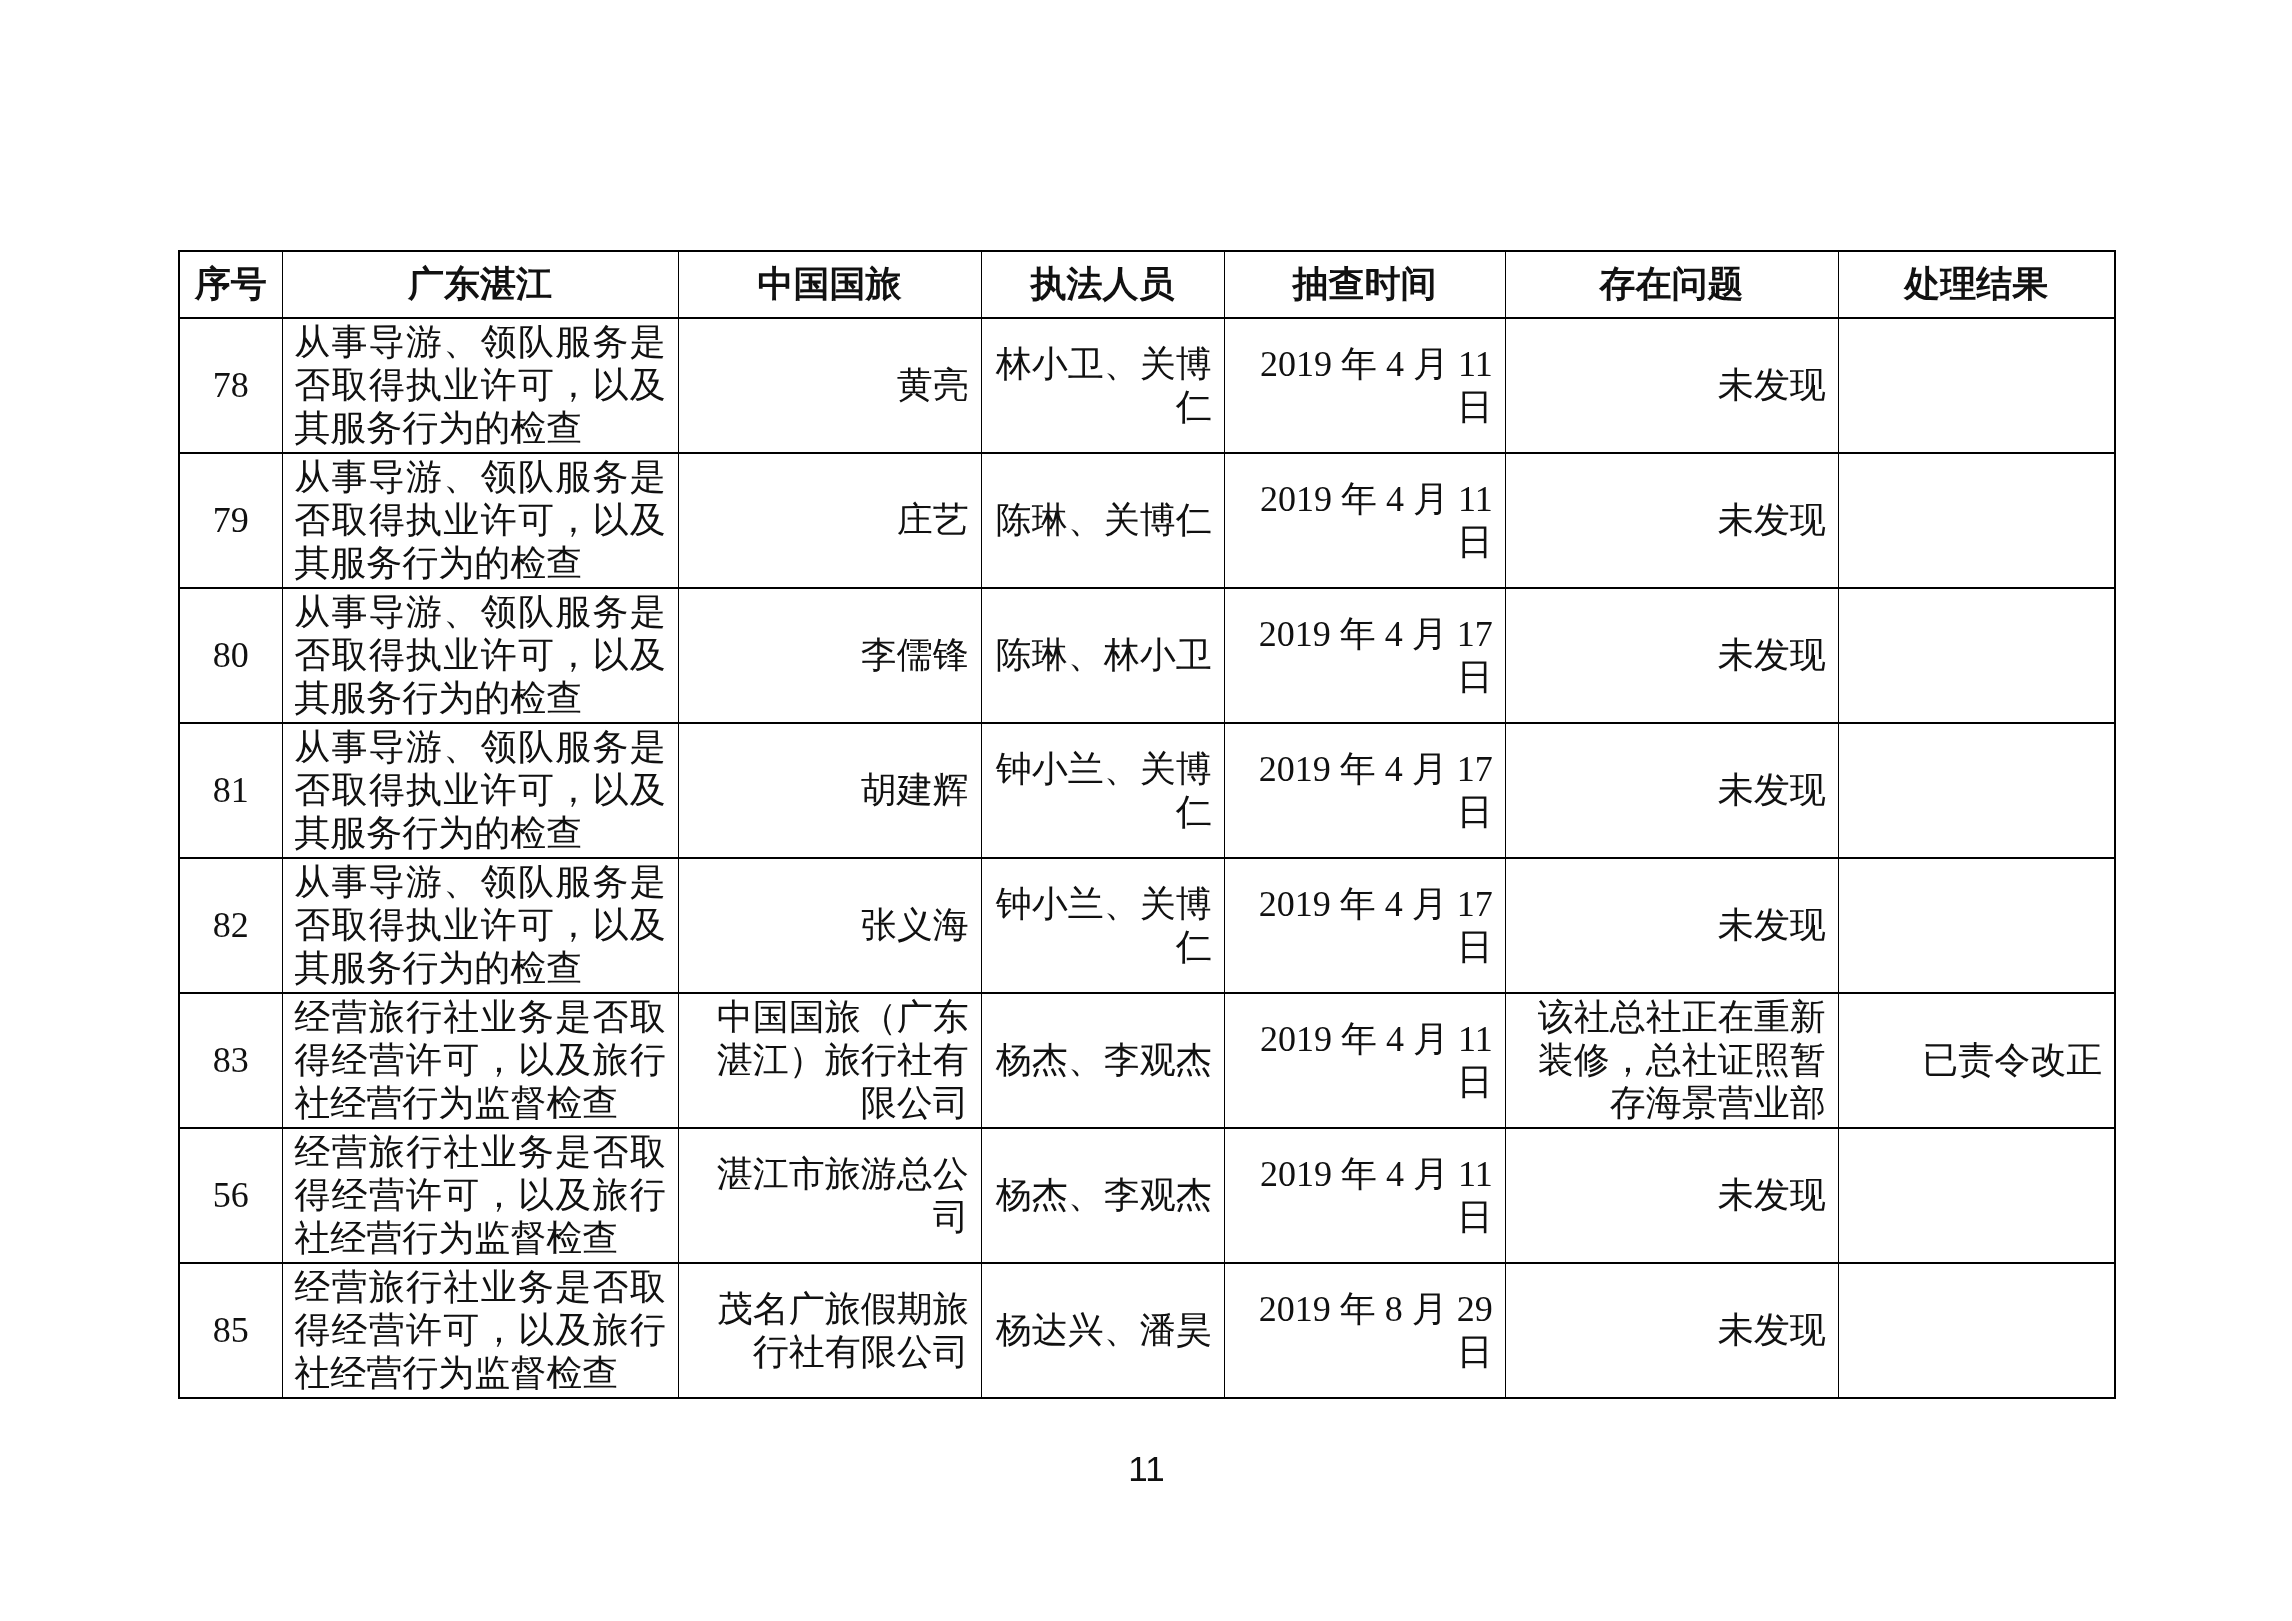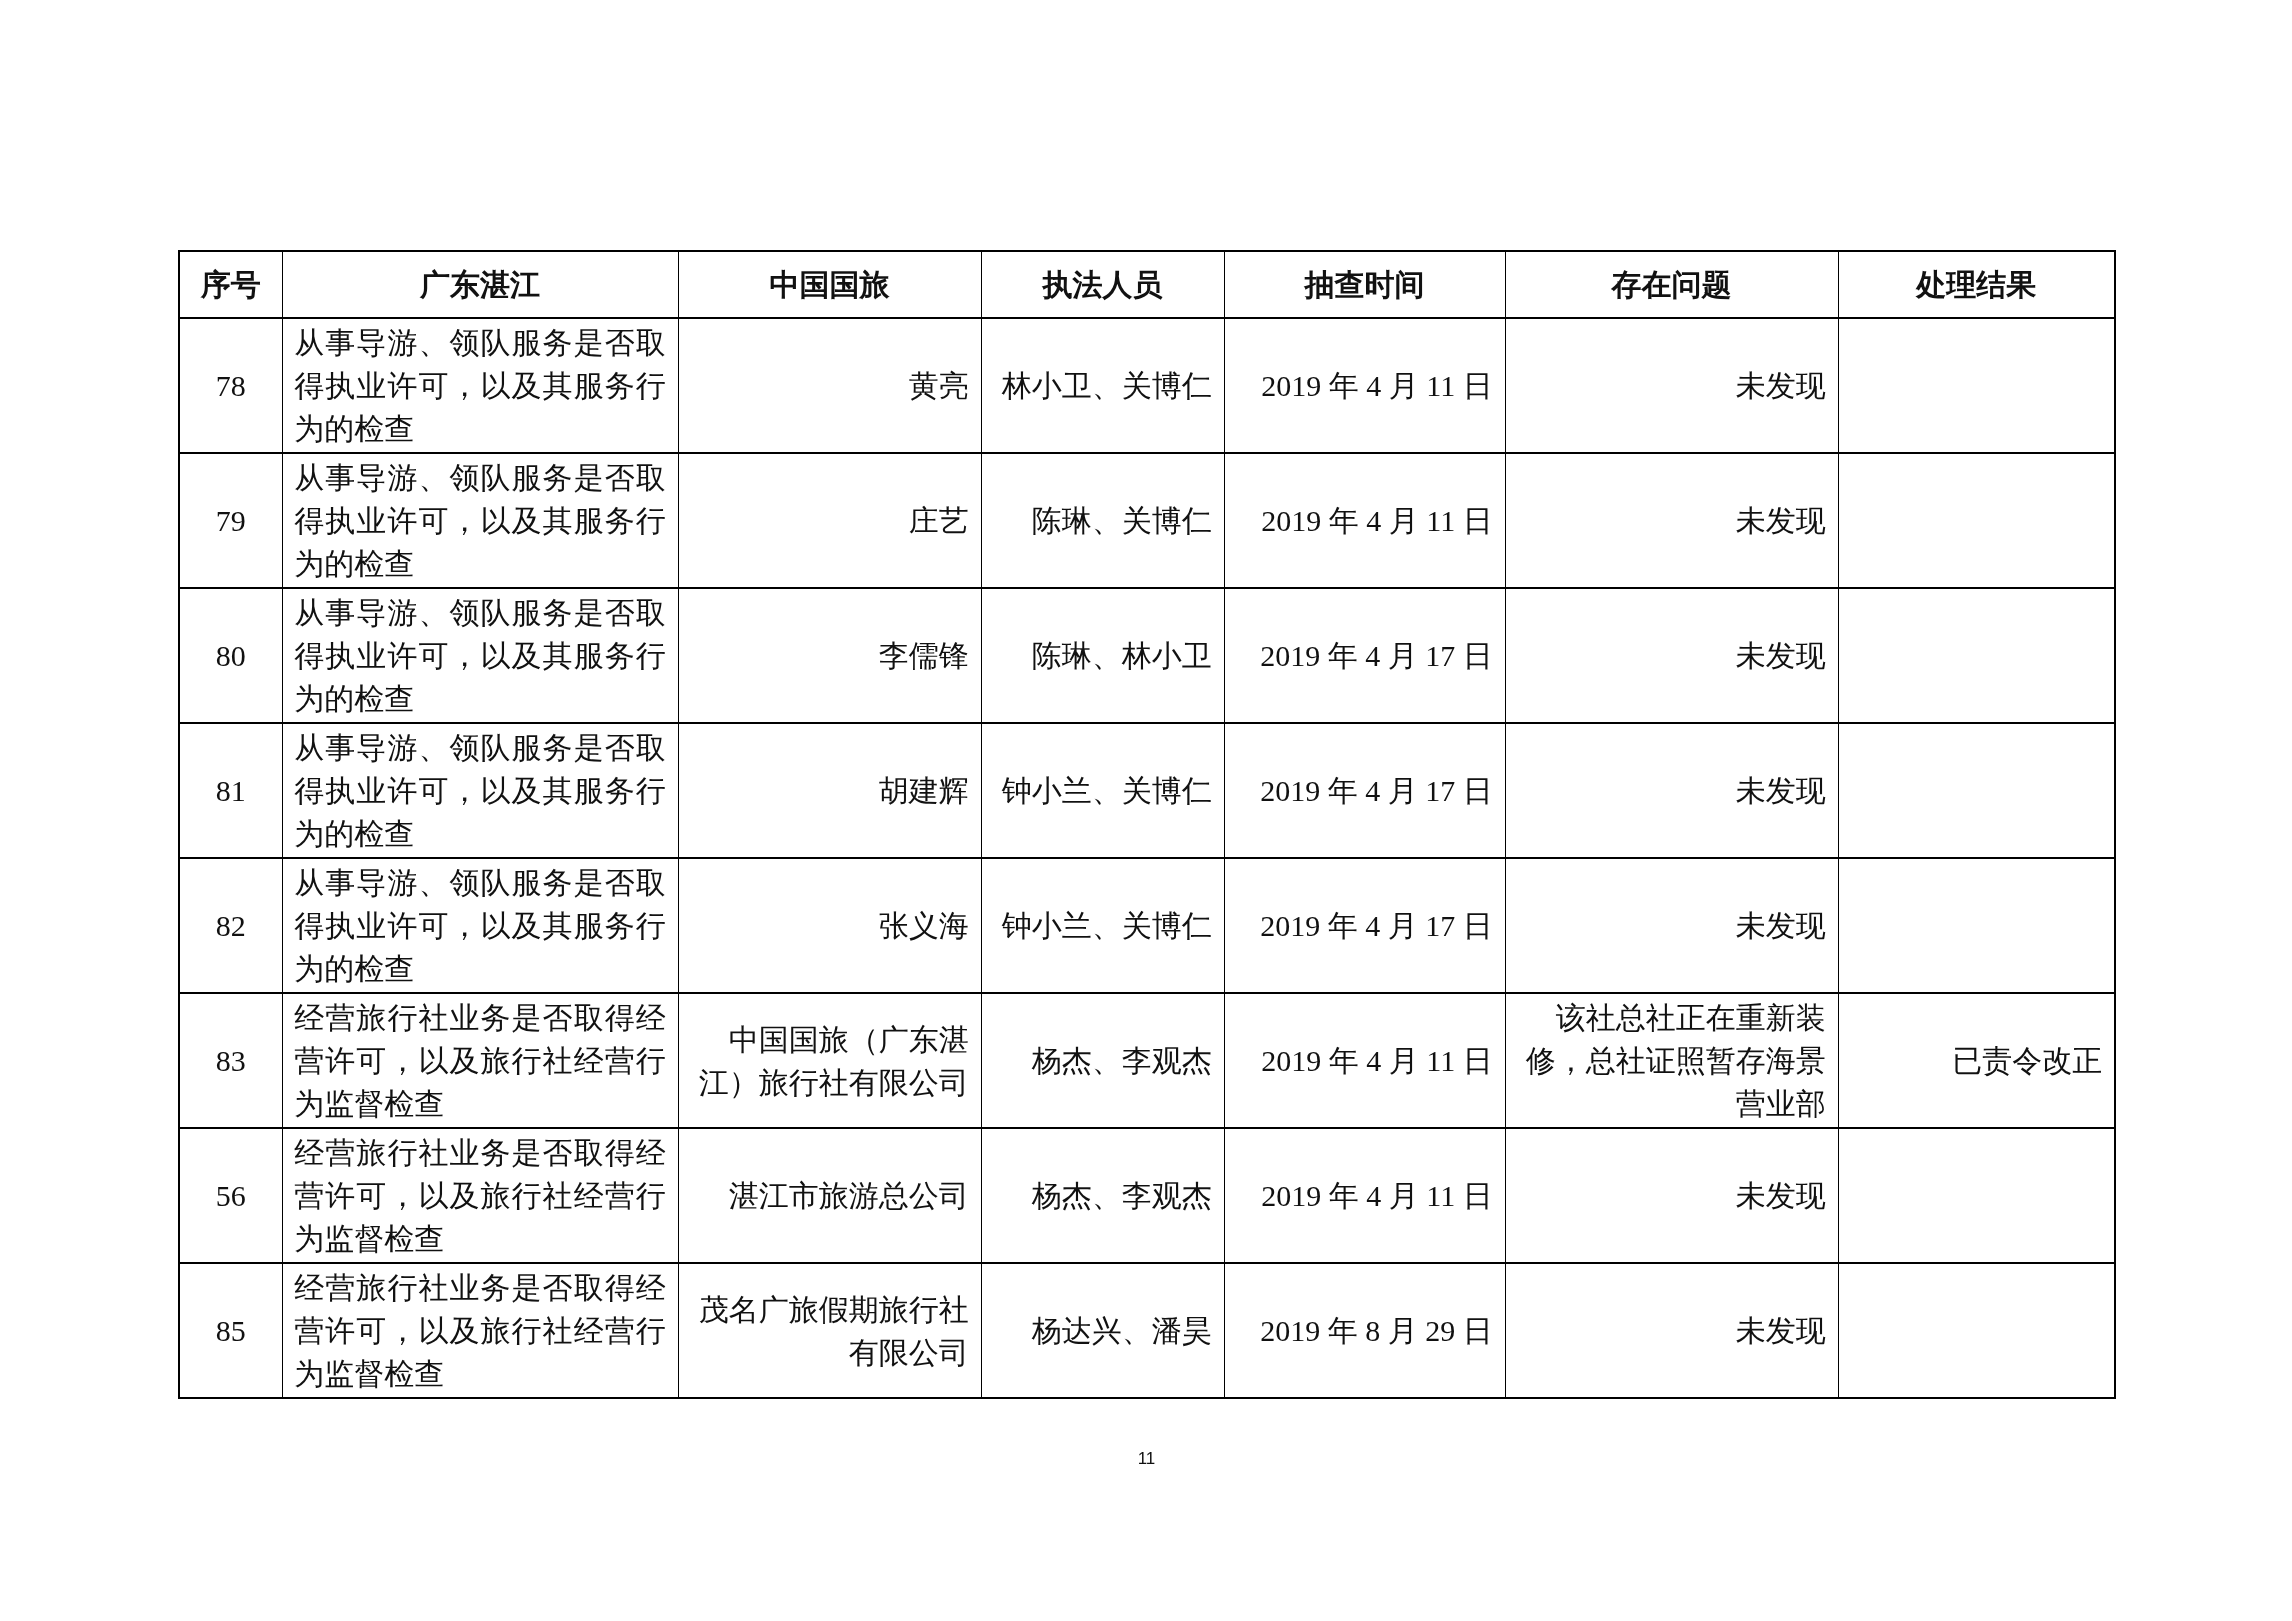--- a/index.html
+++ b/index.html
@@ -21,21 +21,21 @@
     background: #ffffff;
   }
   table.insp {
     position: absolute;
     left: 178px;
     top: 250px;
     width: 1937px;
     border-collapse: collapse;
     table-layout: fixed;
     border: 2.9px solid #000000;
-    font-size: 30px;
+    font-size: 36px;
     line-height: 43px;
   }
   table.insp th, table.insp td {
     border-top: 2px solid #000000;
     border-bottom: 2px solid #000000;
     border-left: 1.5px solid #000000;
     border-right: 1.5px solid #000000;
     padding: 2px 11.8px;
     vertical-align: middle;
     overflow: hidden;
@@ -64,21 +64,21 @@
   td.c-plain {
     text-align: right;
   }
   .page-number {
     position: absolute;
     left: 0;
     right: 0;
     top: 1449px;
     text-align: center;
     font-family: "Liberation Sans", "DejaVu Sans", sans-serif;
-    font-size: 17px;
+    font-size: 35px;
     color: #111111;
   }
 </style>
 </head>
 <body>
 
 <div class="page">
 
   <table class="insp">
     <colgroup>

